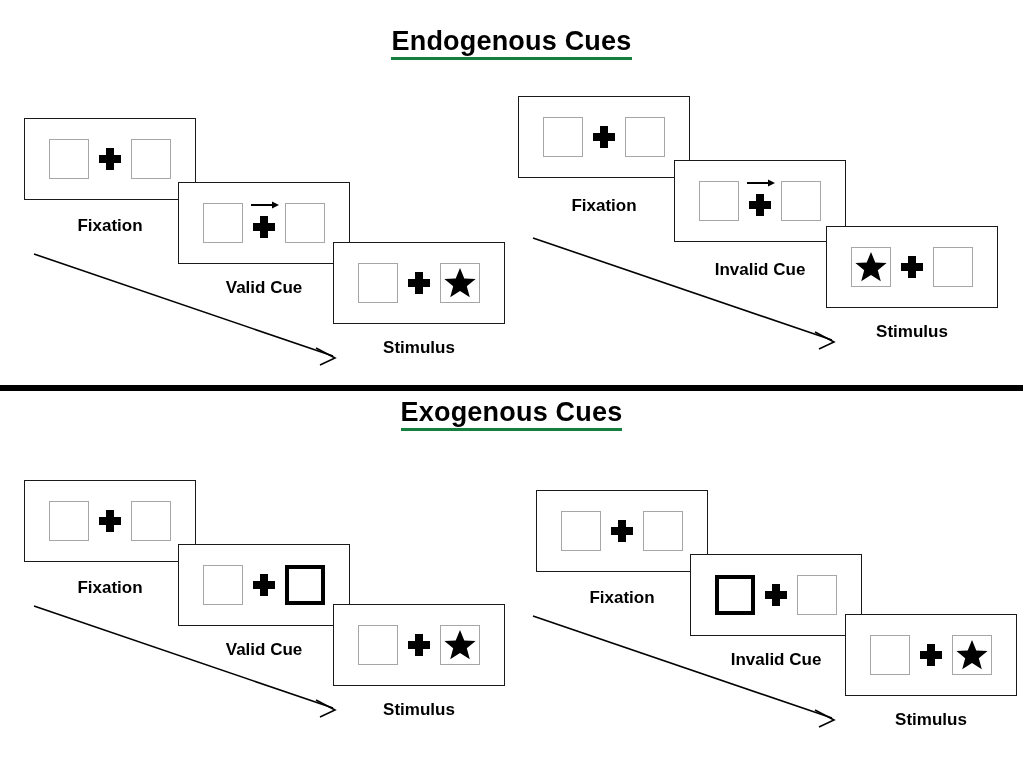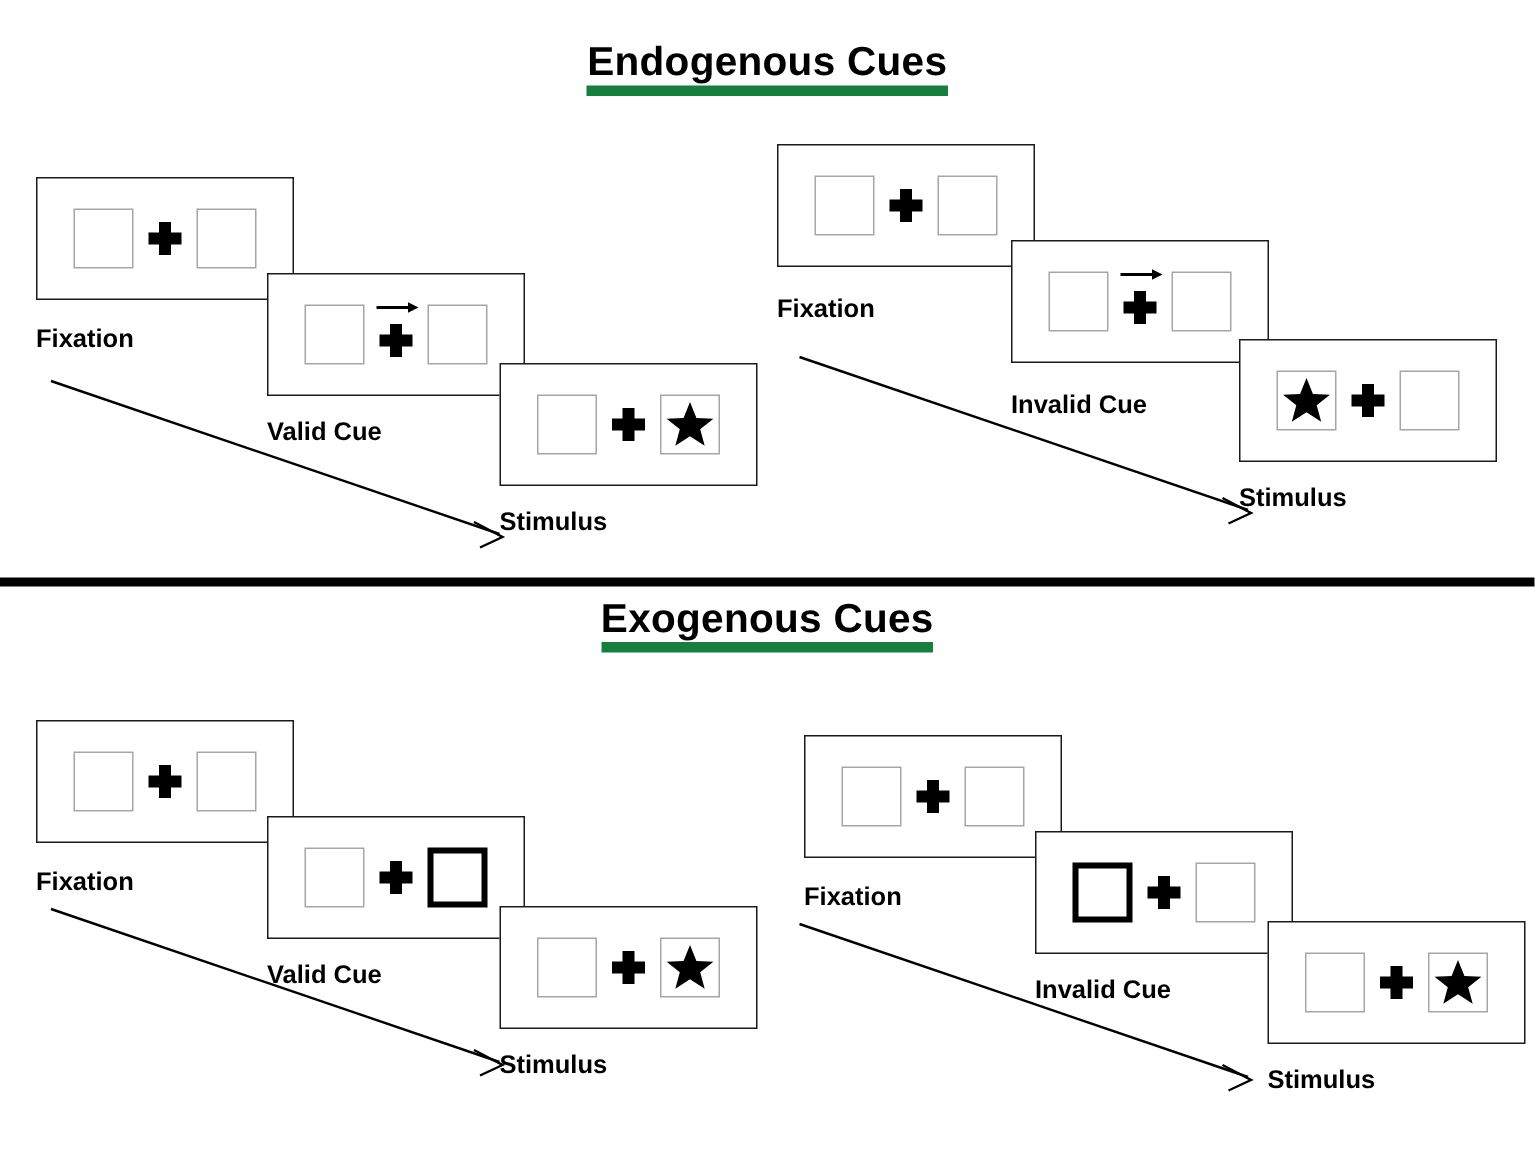--- a/index.html
+++ b/index.html
@@ -21,21 +21,21 @@
   .section-title {
     position: absolute;
     width: 100%;
     left: 0;
     text-align: center;
     font-size: 27px;
     font-weight: bold;
     letter-spacing: 0.2px;
   }
   .section-title span {
-    border-bottom: 7px solid #15803d;
+    border-bottom: 3px solid #15803d;
     padding-bottom: 1px;
   }
 
   
   .divider {
     position: absolute;
     left: 0;
     width: 1023px;
     height: 6px;
     background: #000000;
@@ -131,20 +131,21 @@
     height: 34px;
     display: block;
   }
 
   
   .stage-label {
     position: absolute;
     font-size: 17px;
     font-weight: bold;
     white-space: nowrap;
+    text-align: center;
   }
 
   
   .time-arrow {
     position: absolute;
     overflow: visible;
   }
 </style>
 </head>
 <body>

